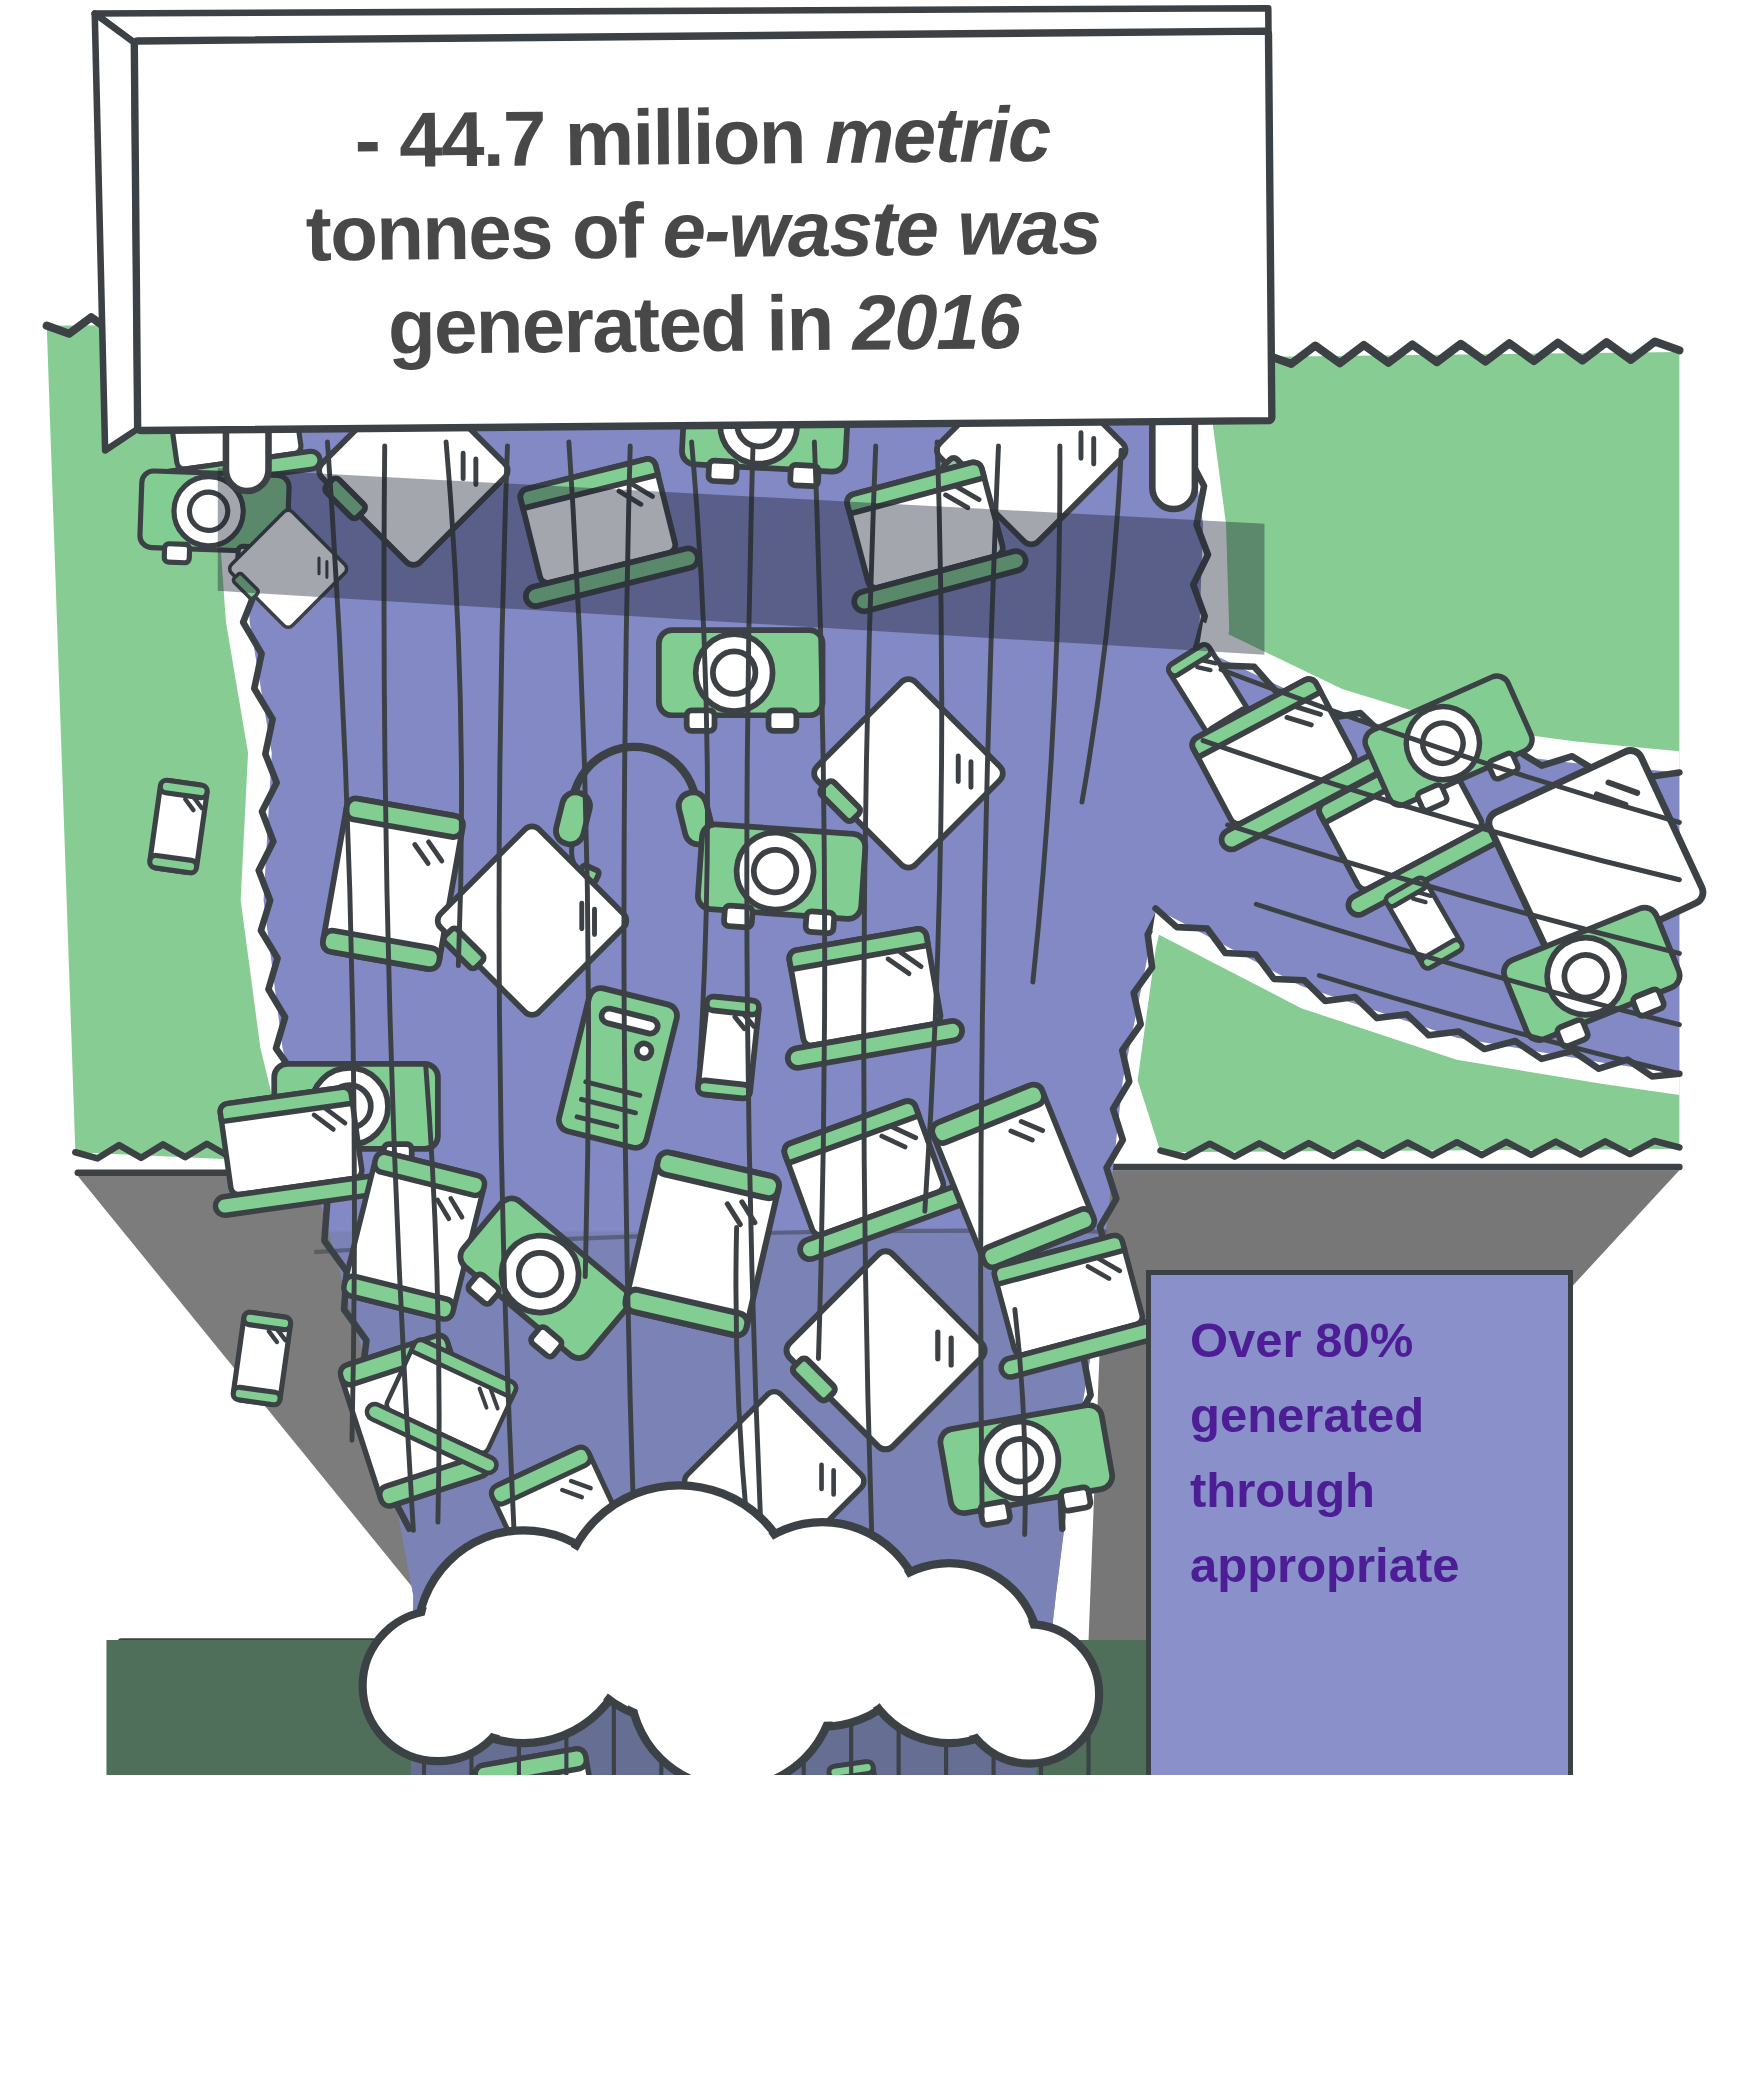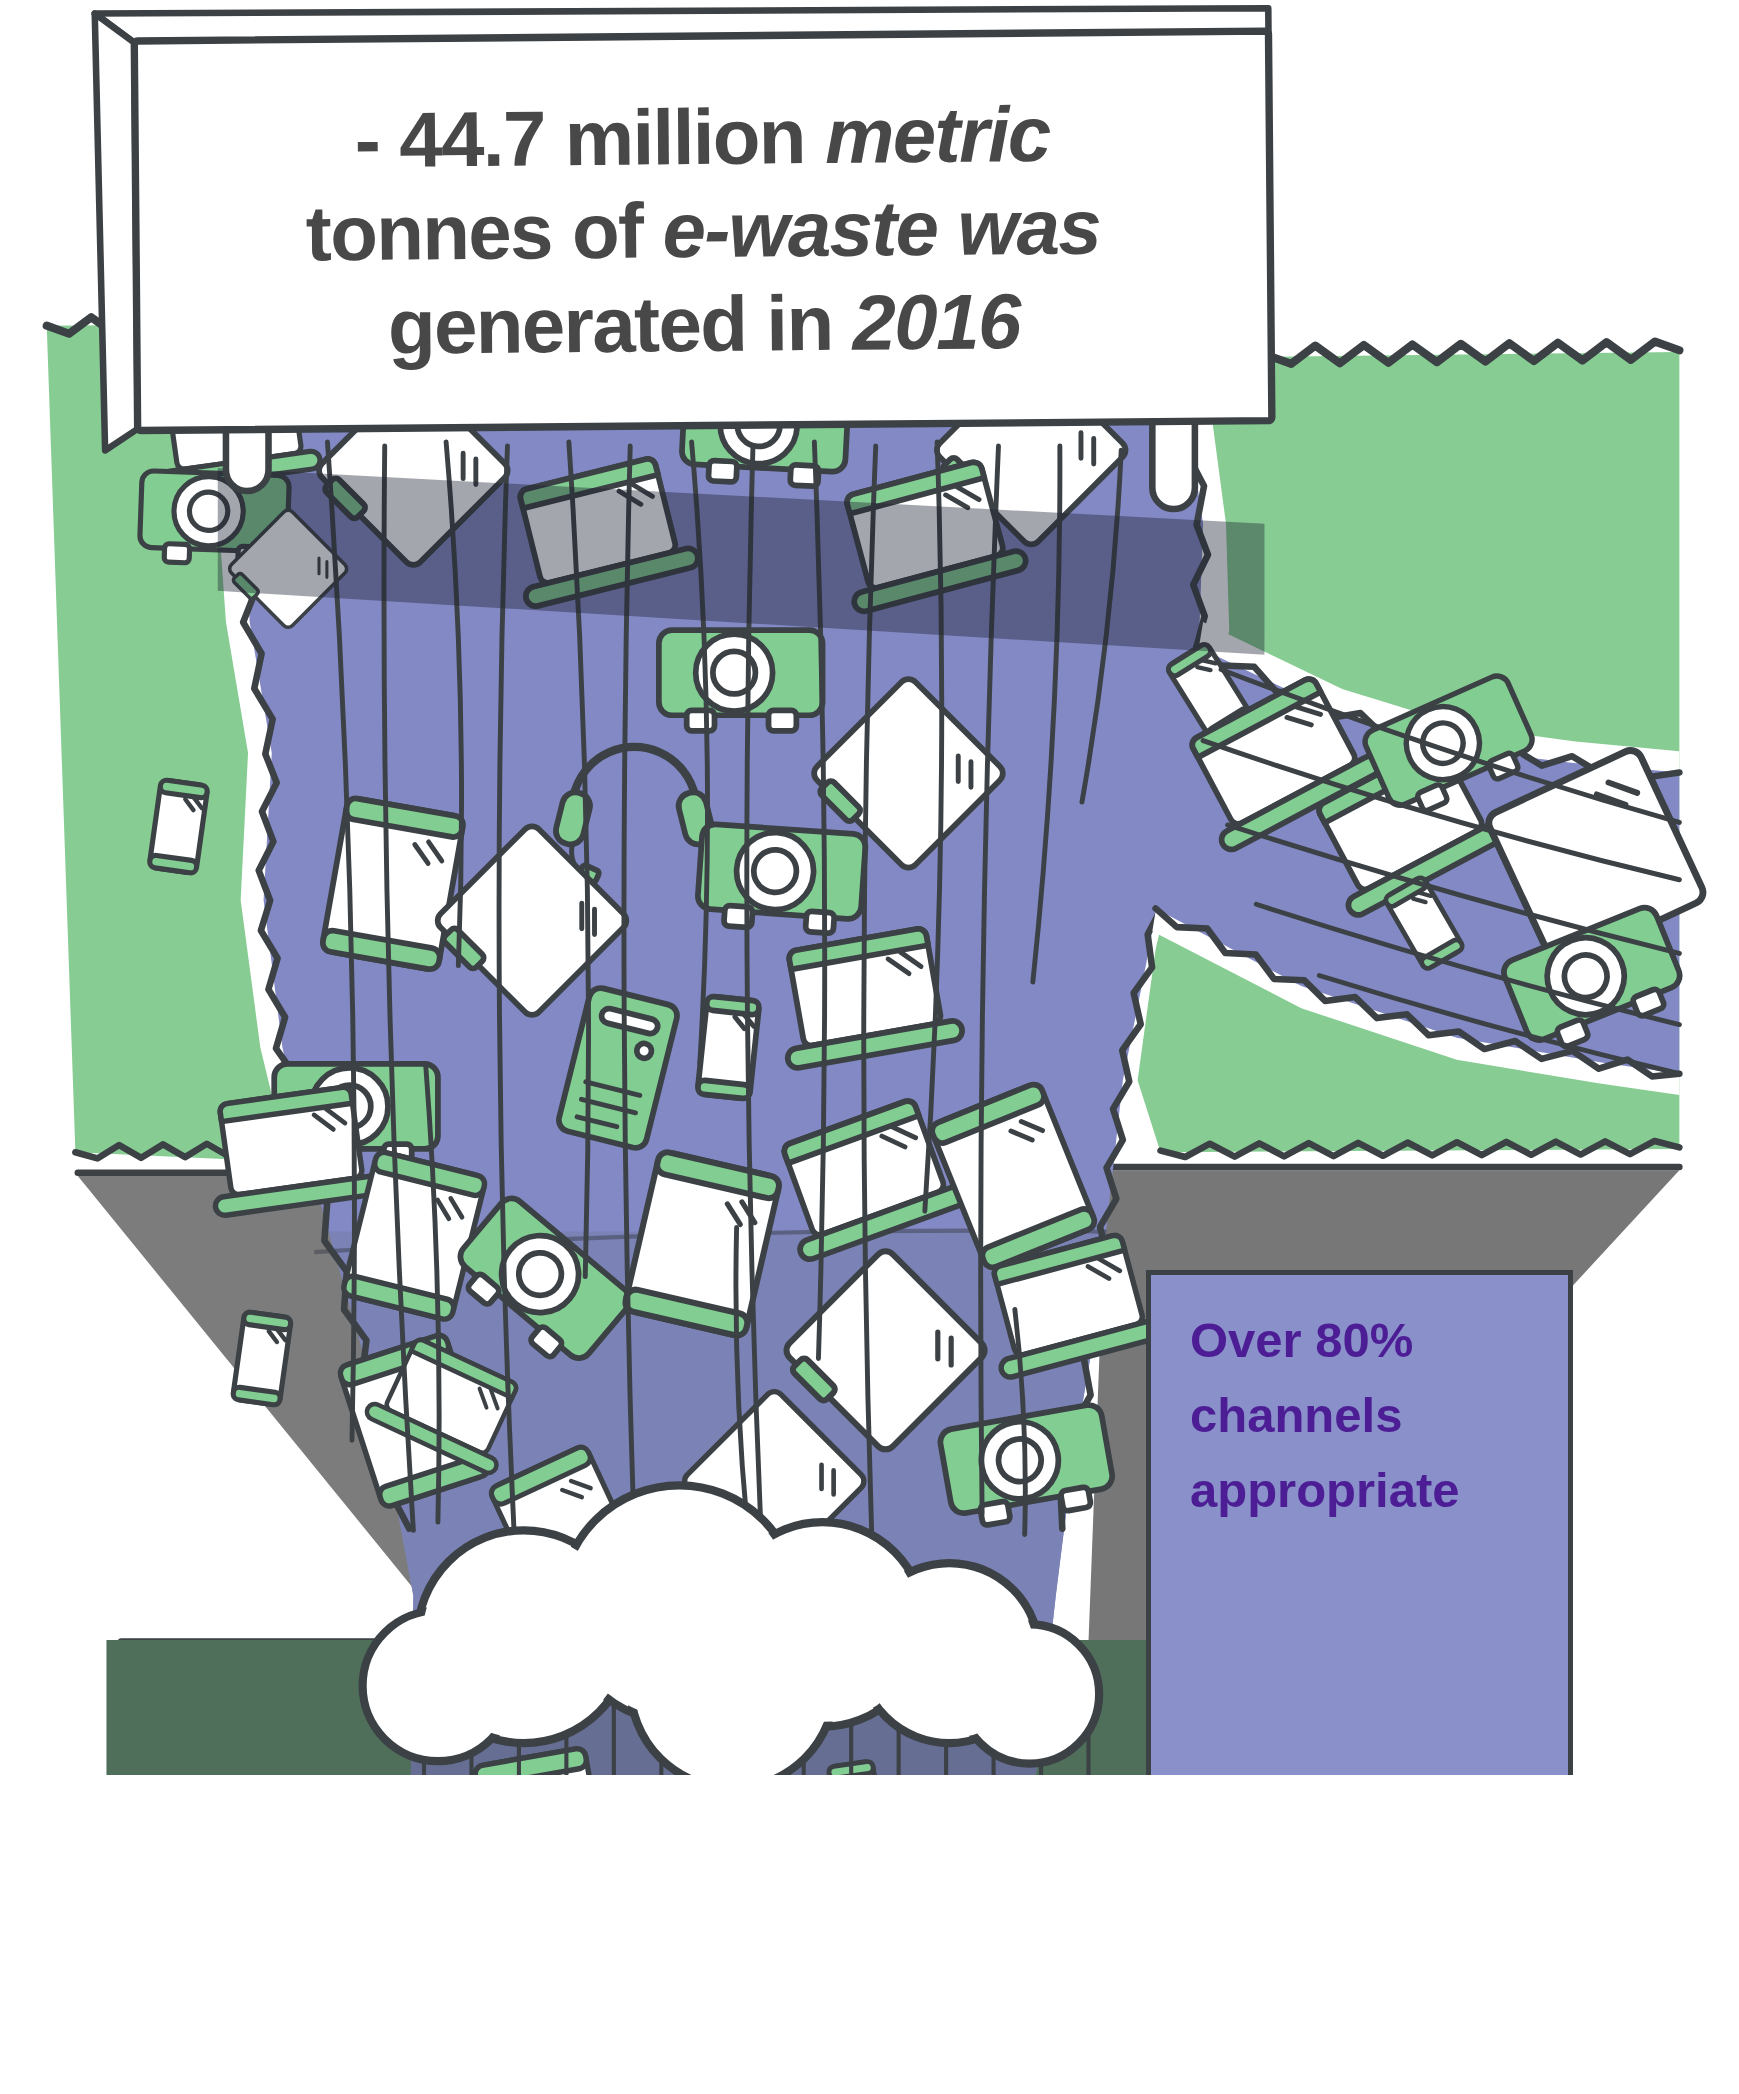--- a/index.html
+++ b/index.html
@@ -249,18 +249,19 @@
 </svg>
 
 <div class="sign-text" id="sign-text">
       <div class="sign-line"><span>- 44.7 million </span><span class="it">metric</span></div>
       <div class="sign-line"><span>tonnes of </span><span class="it">e-waste was</span></div>
       <div class="sign-line"><span>generated in </span><span class="it">2016</span></div>
     </div>
 
 <div class="callout" id="callout-box">
       <div>Over 80%</div>
-      <div>channels</div>
+      <div>generated</div>
+      <div>through</div>
       <div>appropriate</div>
     </div>
 
 </div>
 
 
 </body></html>

